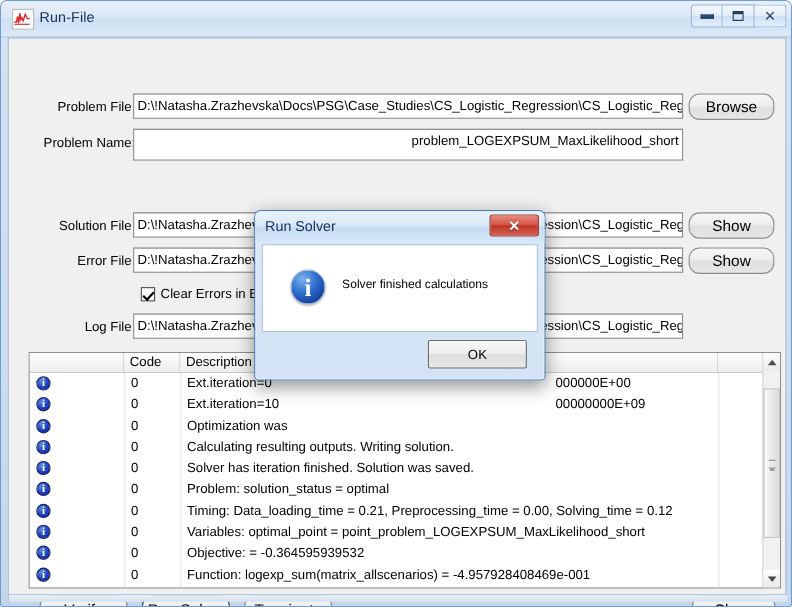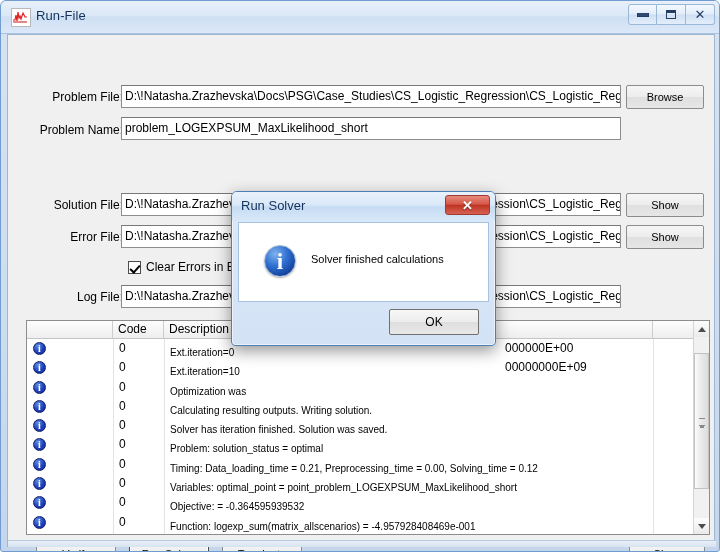--- a/index.html
+++ b/index.html
@@ -120,22 +120,22 @@
     line-height: 16px;
     white-space: nowrap;
     overflow: hidden;
     font-family: "Liberation Sans", sans-serif;
   }
   .btn {
     position: absolute;
     box-sizing: border-box;
     background: linear-gradient(to bottom, #f6f6f6 0%, #ededed 48%, #e0e0e0 52%, #e6e6e6 100%);
     border: 1px solid #8c8c8c;
-    border-radius: 2px;
-    font-size: 11px;
+    border-radius: 10px;
+    font-size: 14px;
     color: #000;
     display: flex; align-items: center; justify-content: center;
     cursor: default;
     font-family: "Liberation Sans", sans-serif;
   }
   .btn.focus {
     border-color: #4a4a4a;
     box-shadow: inset 0 0 0 1px #ffffff;
   }
 
@@ -225,22 +225,22 @@
     font-family: "Liberation Serif", serif;
     line-height: 13px;
   }
   .row .code {
     position: absolute;
     left: 92px; top: 2px;
     font-size: 12px;
   }
   .row .desc {
     position: absolute;
-    left: 143px; top: 8px;
-    font-size: 10px;
+    left: 143px; top: 2px;
+    font-size: 12px;
     text-align: center;
   }
   .row .extra {
     position: absolute;
     left: 478px; top: 2px;
     font-size: 12px;
   }
 
   
   .vsep {
@@ -420,21 +420,21 @@
     </div>
   </div>
 
   <div id="client">
 
     <div class="form-label" style="left:20px; top:55px; width:95px;">Problem File:</div>
     <div class="text-field" style="left:113px; top:50px; width:500px; height:23px;">D:\!Natasha.Zrazhevska\Docs\PSG\Case_Studies\CS_Logistic_Regression\CS_Logistic_Regression\Pro</div>
     <div class="btn" style="left:618px; top:50px; width:78px; height:24px;">Browse</div>
 
     <div class="form-label" style="left:20px; top:88px; width:95px;">Problem Name:</div>
-    <div class="text-field" style="left:113px; top:82px; width:500px; height:23px;">problem_LOGEXPSUM_MaxLikelihood_short</div>
+    <div class="text-field" style="left:113px; top:82px; width:500px; height:29px;text-align:right;">problem_LOGEXPSUM_MaxLikelihood_short</div>
 
     <div class="form-label" style="left:20px; top:163px; width:95px;">Solution File:</div>
     <div class="text-field" style="left:113px; top:158px; width:500px; height:23px;">D:\!Natasha.Zrazhevska\Docs\PSG\Case_Studies\CS_Logistic_Regression\CS_Logistic_Regression\Pro</div>
     <div class="btn" style="left:618px; top:158px; width:78px; height:24px;">Show</div>
 
     <div class="form-label" style="left:20px; top:195px; width:95px;">Error File:</div>
     <div class="text-field" style="left:113px; top:190px; width:500px; height:23px;">D:\!Natasha.Zrazhevska\Docs\PSG\Case_Studies\CS_Logistic_Regression\CS_Logistic_Regression\Pro</div>
     <div class="btn" style="left:618px; top:190px; width:78px; height:24px;">Show</div>
 
     <div id="chk-row">

